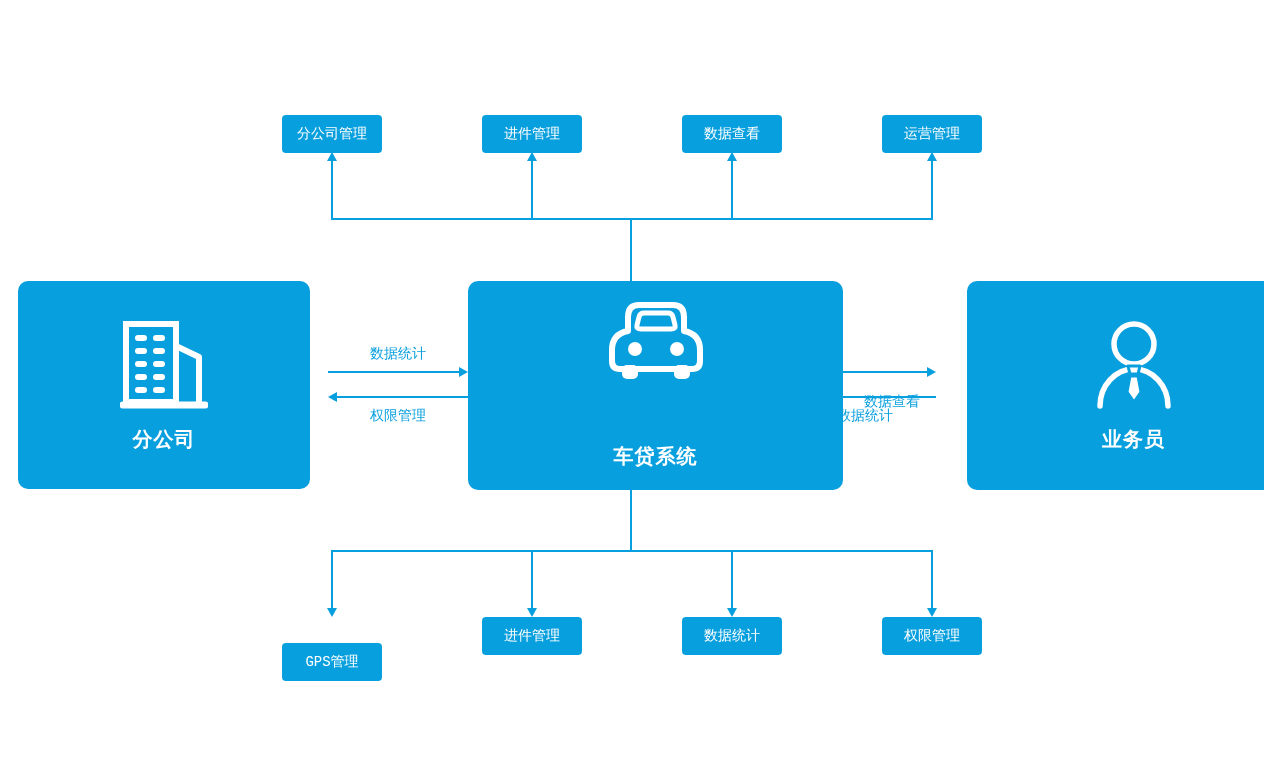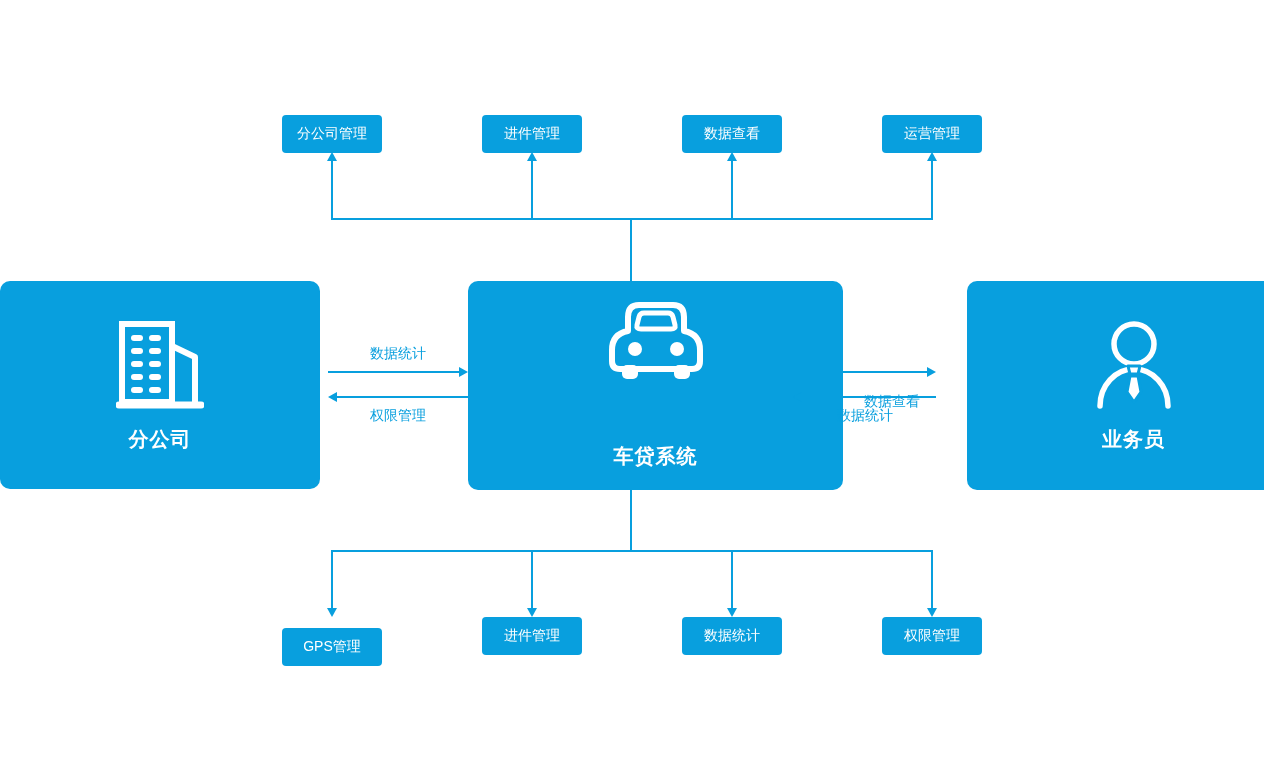--- a/index.html
+++ b/index.html
@@ -25,21 +25,21 @@
 
   
   .node {
     position: absolute; background: var(--accent); border-radius: 10px;
     display: flex; flex-direction: column; align-items: center; justify-content: center;
   }
   .node .icon-wrap { display: flex; align-items: center; justify-content: center; }
   .node .node-label {
     margin-top: 16px; color: var(--node-text); font-size: 20px; font-weight: 700; letter-spacing: 1px;
   }
-  .node-branch { left: 0; top: 281px; width: 320px; height: 208px; text-align: center; }
+  .node-branch { left: 18px; top: 281px; width: 292px; height: 208px; text-align: center; }
   .node-system { left: 468px; top: 281px; width: 375px; height: 209px; gap: 44px; }
   .node-agent  { left: 967px; top: 281px; width: 333px; height: 209px; text-align: right; }
 
   
   .flow-label {
     position: absolute; width: 160px; text-align: center; color: var(--accent);
     font-size: 14px; white-space: nowrap;
   }
 
   svg { display: block; }
@@ -148,18 +148,18 @@
     <div class="vline" style="left:531px; top:551px; height:58px;"></div>
     <div class="tri down" style="left:527px; top:608px;"></div>
 
     <div class="vline" style="left:731px; top:551px; height:58px;"></div>
     <div class="tri down" style="left:727px; top:608px;"></div>
 
     <div class="vline" style="left:931px; top:551px; height:58px;"></div>
     <div class="tri down" style="left:927px; top:608px;"></div>
   </div>
 
-  <div class="module" style="left:282px; top:628px;">GPS管理</div>
+  <div class="module" style="left:282px; top:643px;font-family:Liberation Mono, monospace;">GPS管理</div>
   <div class="module" style="left:482px; top:617px;">进件管理</div>
   <div class="module" style="left:682px; top:617px;">数据统计</div>
   <div class="module" style="left:882px; top:617px;">权限管理</div>
 
 </div>
 
 </body></html>

